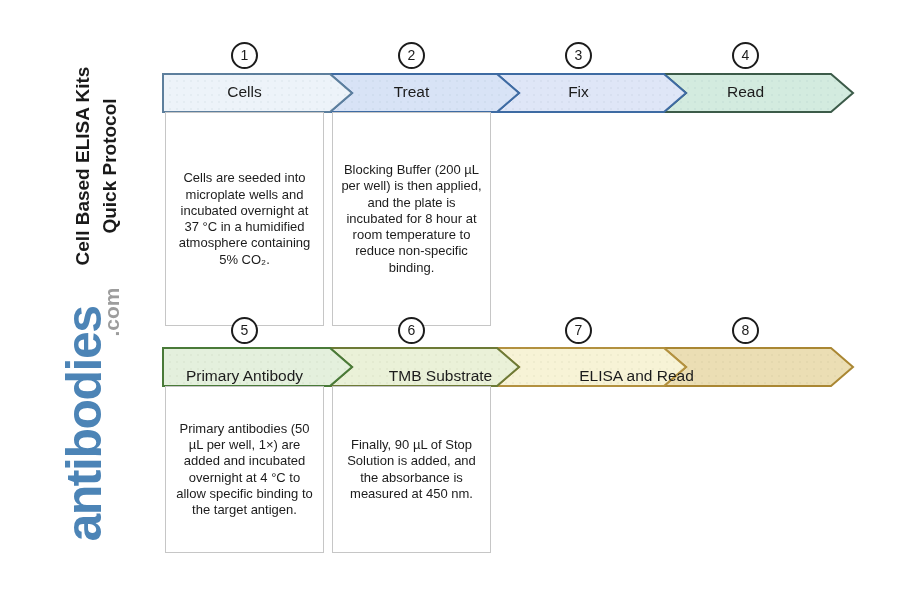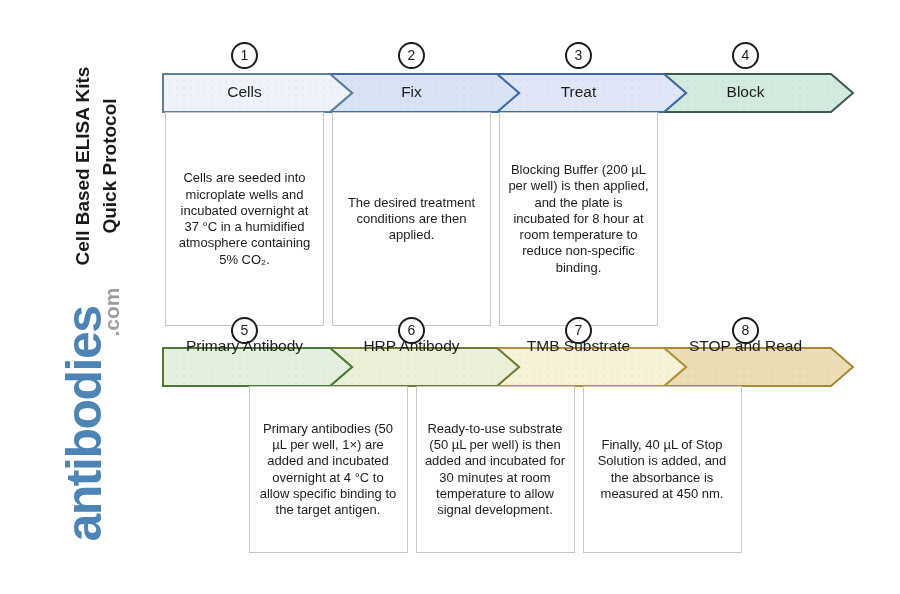--- a/index.html
+++ b/index.html
@@ -31,24 +31,24 @@
   .circles.r2{top:316px;height:28px;}
   .circle{
     width:23px;height:23px;border:2px solid #1c1c1c;border-radius:50%;
     background:#ffffff;display:flex;align-items:center;justify-content:center;
     font-size:14px;line-height:1;
   }
   .arrows{position:absolute;left:161px;width:700px;height:42px;}
   .arrows.r1{top:72px;}
   .arrows.r2{top:346px;}
   .labels.r1{top:72px;height:40px;justify-content:space-between;}
-  .labels.r2{top:326px;height:40px;}
+  .labels.r2{top:356px;height:40px;gap:29px;}
   .labels .cell{font-size:15.5px;position:relative;z-index:3;}
   .boxes.r1{top:112px;height:214px;}
-  .boxes.r2{top:386px;height:167px;justify-content:center;}
+  .boxes.r2{top:386px;height:167px;}
   .boxes .cell{padding:0 4px;box-sizing:border-box;align-items:stretch;}
   .descbox{
     flex:1;background:#ffffff;border:1px solid #c6c6c6;
     display:flex;align-items:center;justify-content:center;
     text-align:center;font-size:13px;line-height:1.25;padding:6px 8px;
   }
 </style>
 </head>
 <body>
 
@@ -96,31 +96,28 @@
     <polygon stroke-width="2" points="336,2 503,2 525,21 503,40 336,40 358,21" fill="#dfe6f7" stroke="#3e6ba3"></polygon>
     <polygon fill="url(#dotsA)" points="336,2 503,2 525,21 503,40 336,40 358,21"></polygon>
     <polygon stroke-width="2" points="169,2 336,2 358,21 336,40 169,40 191,21" fill="#d8e3f6" stroke="#3e6ba3"></polygon>
     <polygon fill="url(#dotsA)" points="169,2 336,2 358,21 336,40 169,40 191,21"></polygon>
     <polygon stroke-width="2" points="2,2 169,2 191,21 169,40 2,40" fill="#edf3f9" stroke="#5d7f9d"></polygon>
     <polygon fill="url(#dotsA)" points="2,2 169,2 191,21 169,40 2,40"></polygon>
   </svg>
 
   <div class="strip labels r1">
     <div class="cell">Cells</div>
+    <div class="cell">Treat</div>
     <div class="cell">Fix</div>
-    <div class="cell">Treat</div>
-    <div class="cell">Block</div>
+    <div class="cell">Read</div>
   </div>
 
   <div class="strip boxes r1">
     <div class="cell">
         <div class="descbox">Cells are seeded into microplate wells and incubated overnight at 37 °C in a humidified atmosphere containing 5% CO₂.</div>
-      </div>
-    <div class="cell">
-        <div class="descbox">The desired treatment conditions are then applied.</div>
       </div>
     <div class="cell">
         <div class="descbox">Blocking Buffer (200 µL per well) is then applied, and the plate is incubated for 8 hour at room temperature to reduce non-specific binding.</div>
       </div>
   </div>
 
   <div class="strip circles r2">
     <div class="cell">
         <div class="circle">
           <span>5</span>
@@ -154,30 +151,26 @@
     <polygon stroke-width="2" points="336,2 503,2 525,21 503,40 336,40 358,21" fill="#f7f3d6" stroke="#b3913f"></polygon>
     <polygon fill="url(#dotsB)" points="336,2 503,2 525,21 503,40 336,40 358,21"></polygon>
     <polygon stroke-width="2" points="169,2 336,2 358,21 336,40 169,40 191,21" fill="#eaf1d8" stroke="#6d7a36"></polygon>
     <polygon fill="url(#dotsB)" points="169,2 336,2 358,21 336,40 169,40 191,21"></polygon>
     <polygon stroke-width="2" points="2,2 169,2 191,21 169,40 2,40" fill="#e4f0dd" stroke="#497a38"></polygon>
     <polygon fill="url(#dotsB)" points="2,2 169,2 191,21 169,40 2,40"></polygon>
   </svg>
 
   <div class="strip labels r2">
     <div class="cell">Primary Antibody</div>
-    <div class="cell">HRP Antibody</div>
     <div class="cell">TMB Substrate</div>
-    <div class="cell">STOP and Read</div>
+    <div class="cell">ELISA and Read</div>
   </div>
 
   <div class="strip boxes r2">
     <div class="cell">
         <div class="descbox">Primary antibodies (50 µL per well, 1×) are added and incubated overnight at 4 °C to allow specific binding to the target antigen.</div>
       </div>
     <div class="cell">
-        <div class="descbox">Ready-to-use substrate (50 µL per well) is then added and incubated for 30 minutes at room temperature to allow signal development.</div>
-      </div>
-    <div class="cell">
-        <div class="descbox">Finally, 40 µL of Stop Solution is added, and the absorbance is measured at 450 nm.</div>
+        <div class="descbox">Finally, 90 µL of Stop Solution is added, and the absorbance is measured at 450 nm.</div>
       </div>
   </div>
 
 </div>
 
 </body></html>

